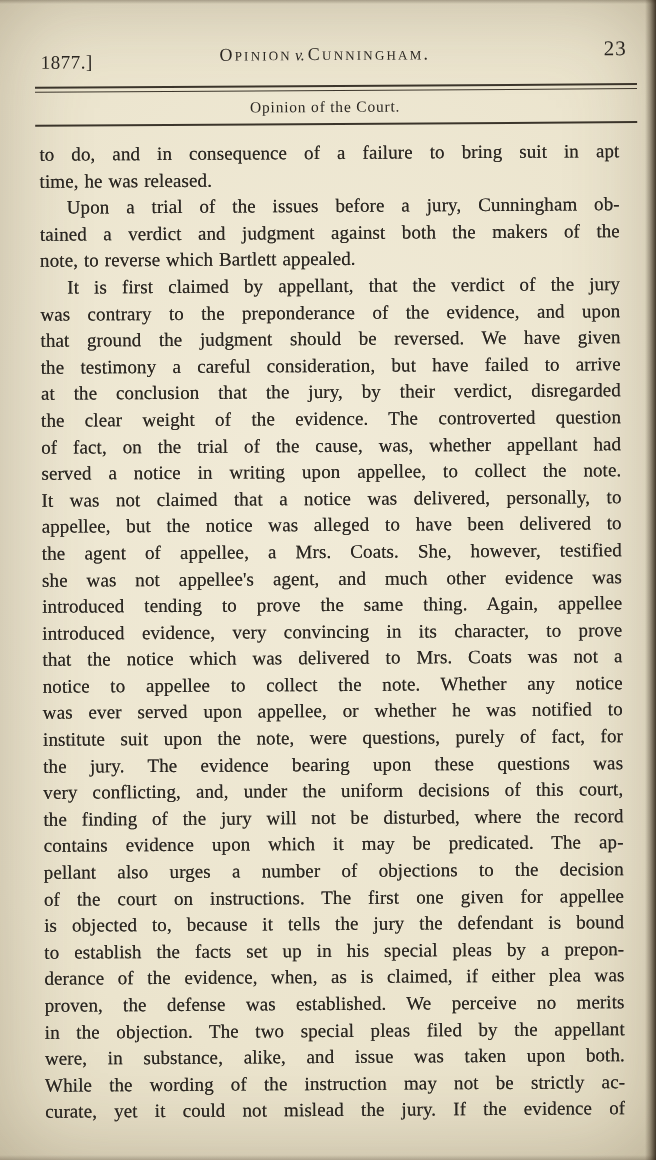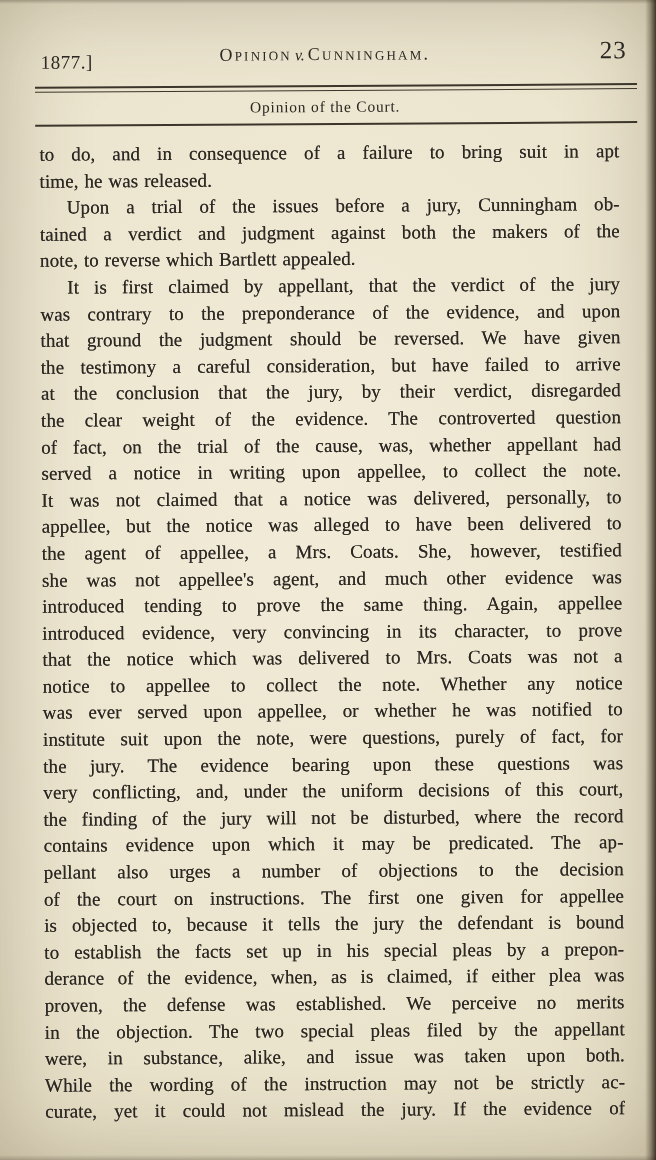--- a/index.html
+++ b/index.html
@@ -15,21 +15,21 @@
     overflow:hidden;
     color:#2b2722;
     background-color:#ece5cf;
     background-image: radial-gradient(ellipse 120% 90% at 48% 42%, #f1ebd8 0%, #ebe4cd 55%, #d9d0b4 100%);
     box-shadow: inset 0 0 90px rgba(88,74,48,0.30);
   }
   .content { position:absolute; top:0; left:0; right:0; bottom:0; transform:rotate(-0.35deg); }
 
   .header { position:relative; height:26px; margin-top:44px; text-align:center; }
   .header .date { position:absolute; left:44px; top:6px; font-size:19px; letter-spacing:0.5px; }
-  .header .pagenum { position:absolute; right:26px; top:-6px; font-size:25px; letter-spacing:1px;text-align:right; }
+  .header .pagenum { position:absolute; right:26px; top:-6px; font-size:21px; letter-spacing:1px;text-align:right; }
   .header .title { font-variant:small-caps; font-size:18px; letter-spacing:2.2px; }
   .header .versus { font-variant:normal; font-style:italic; font-size:16px; letter-spacing:0; margin:0 3px; }
 
   .rules { margin:15px 16px 0 38px; }
   .r1 { border-top:2px solid #3b352b; }
   .r2 { border-top:1px solid #3b352b; margin-top:3px; }
   .section-head { text-align:center; font-size:15.5px; margin-top:7px; letter-spacing:0.8px; }
   .rule-single { margin:7px 16px 0 38px; border-top:2px solid #3b352b; }
 
   .body-text { margin:15px 34px 0 42px; font-size:19px; line-height:26.6px; }

